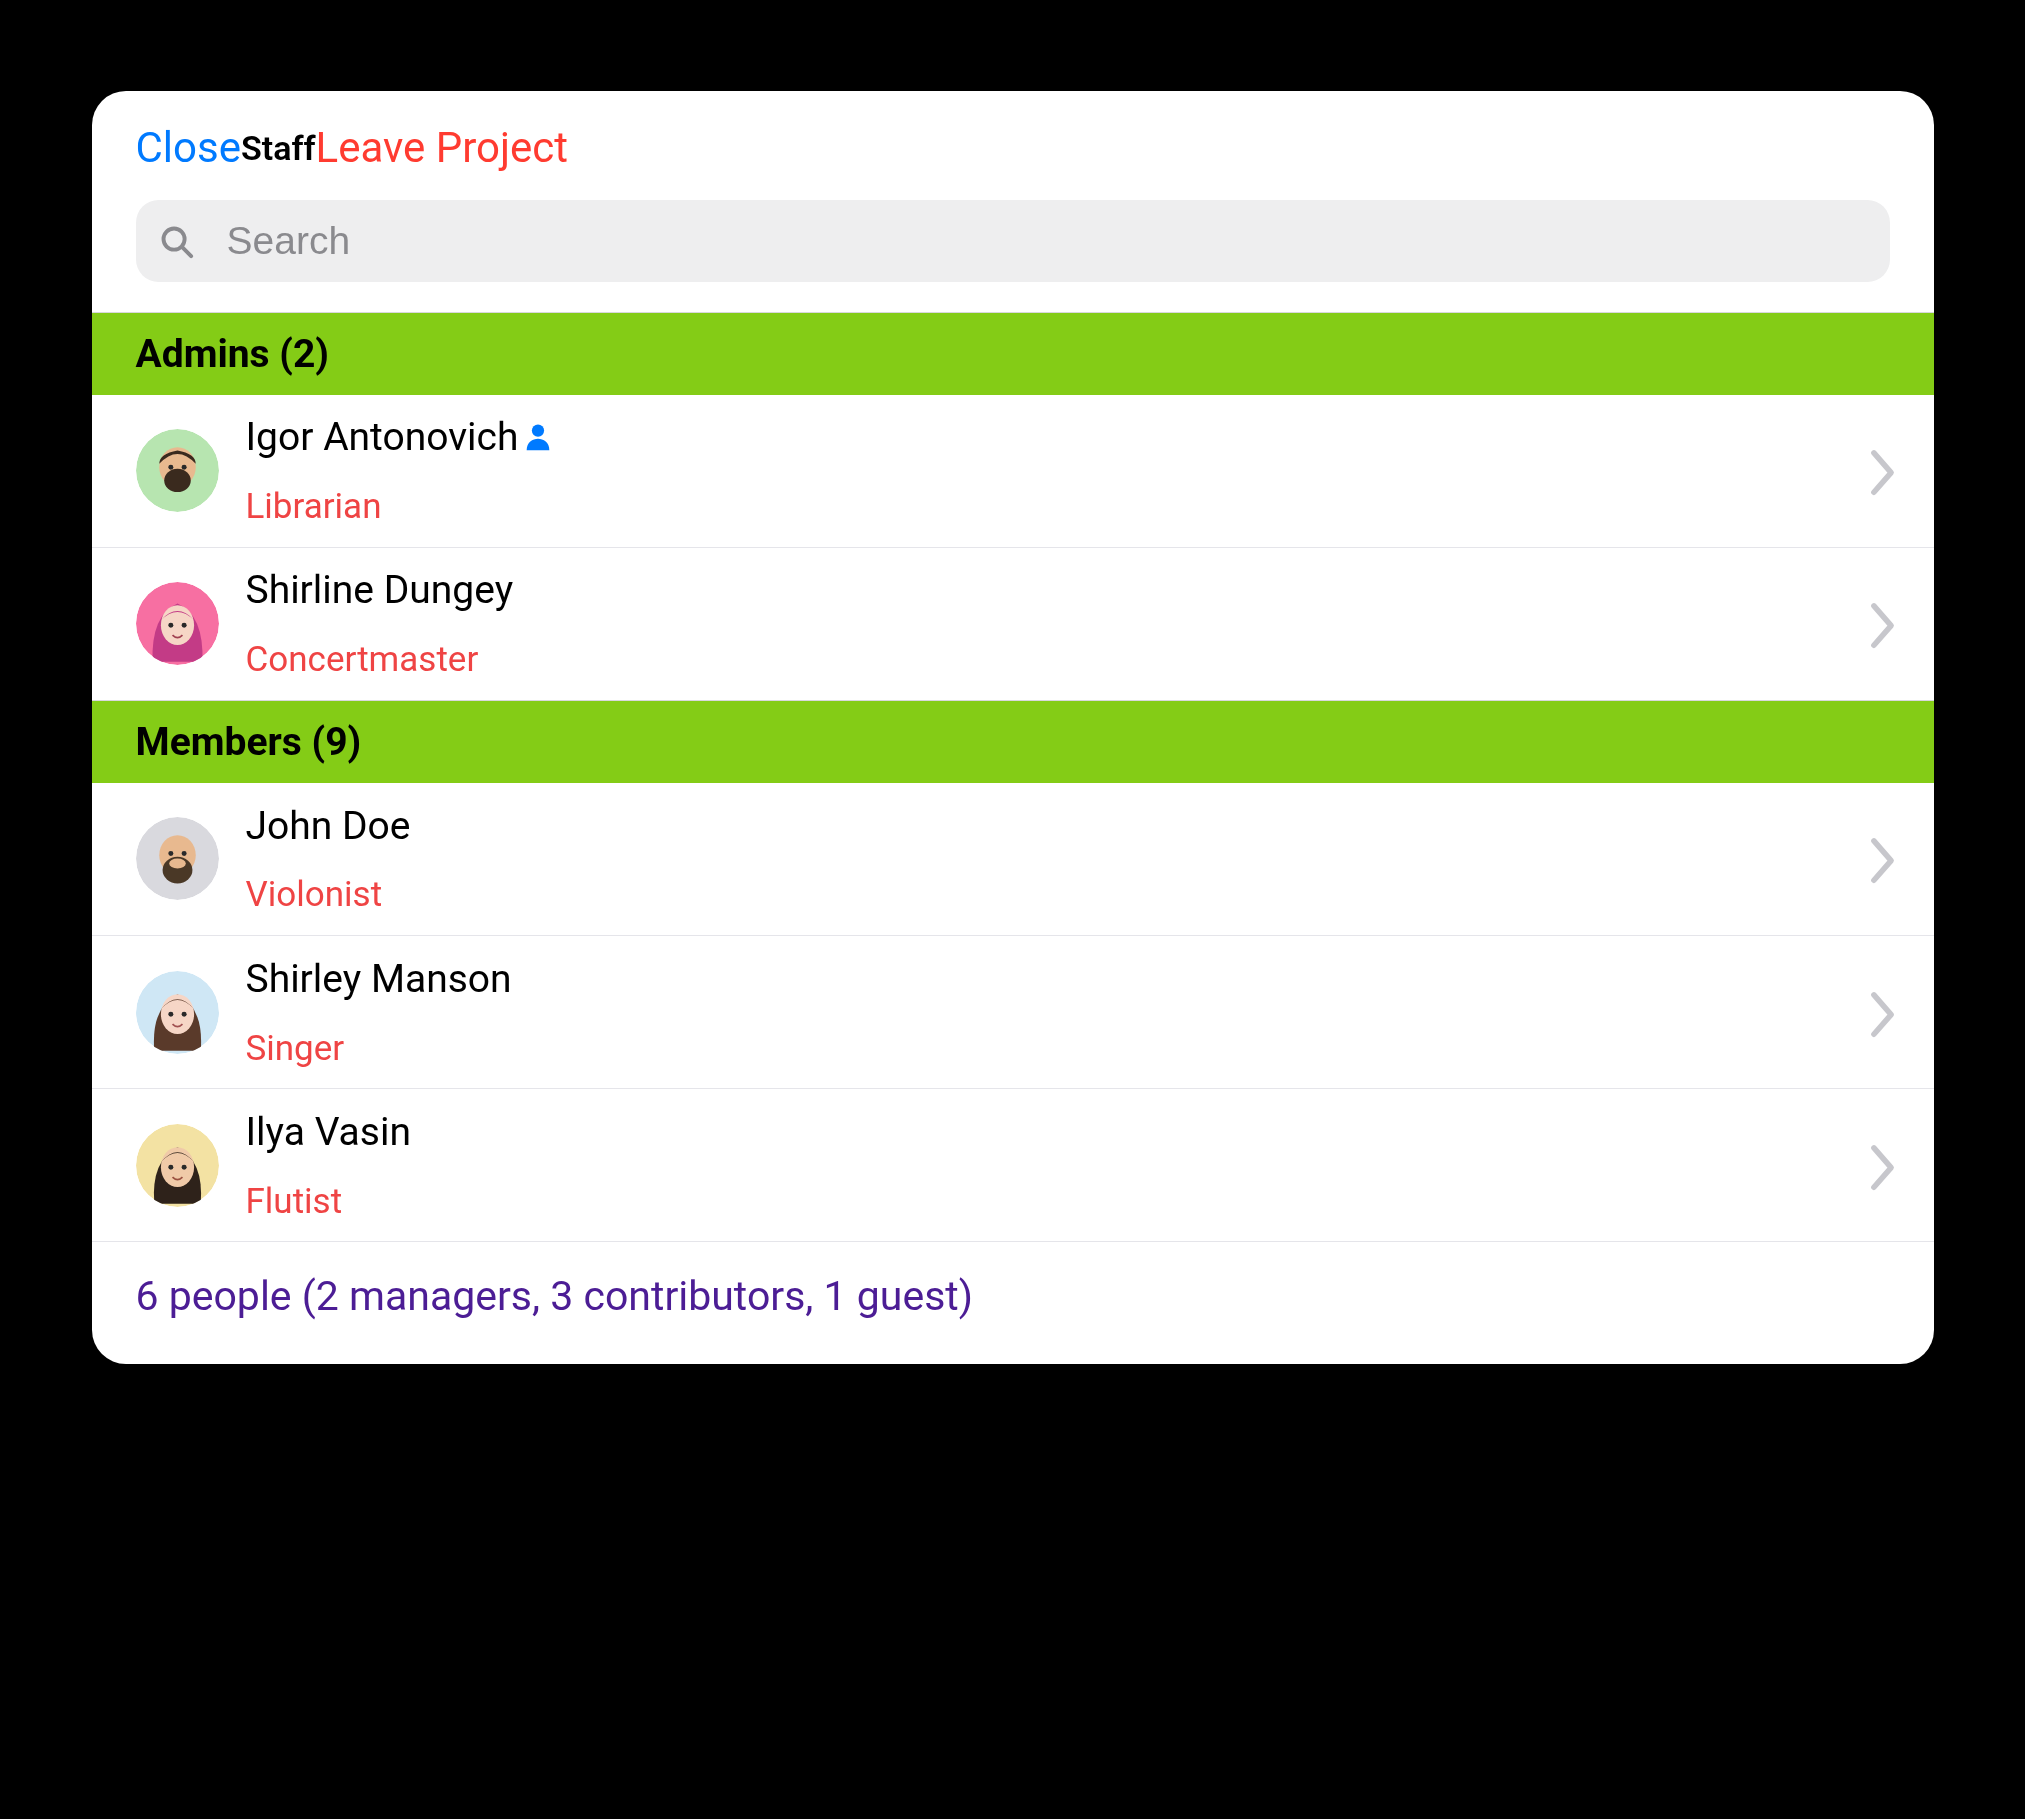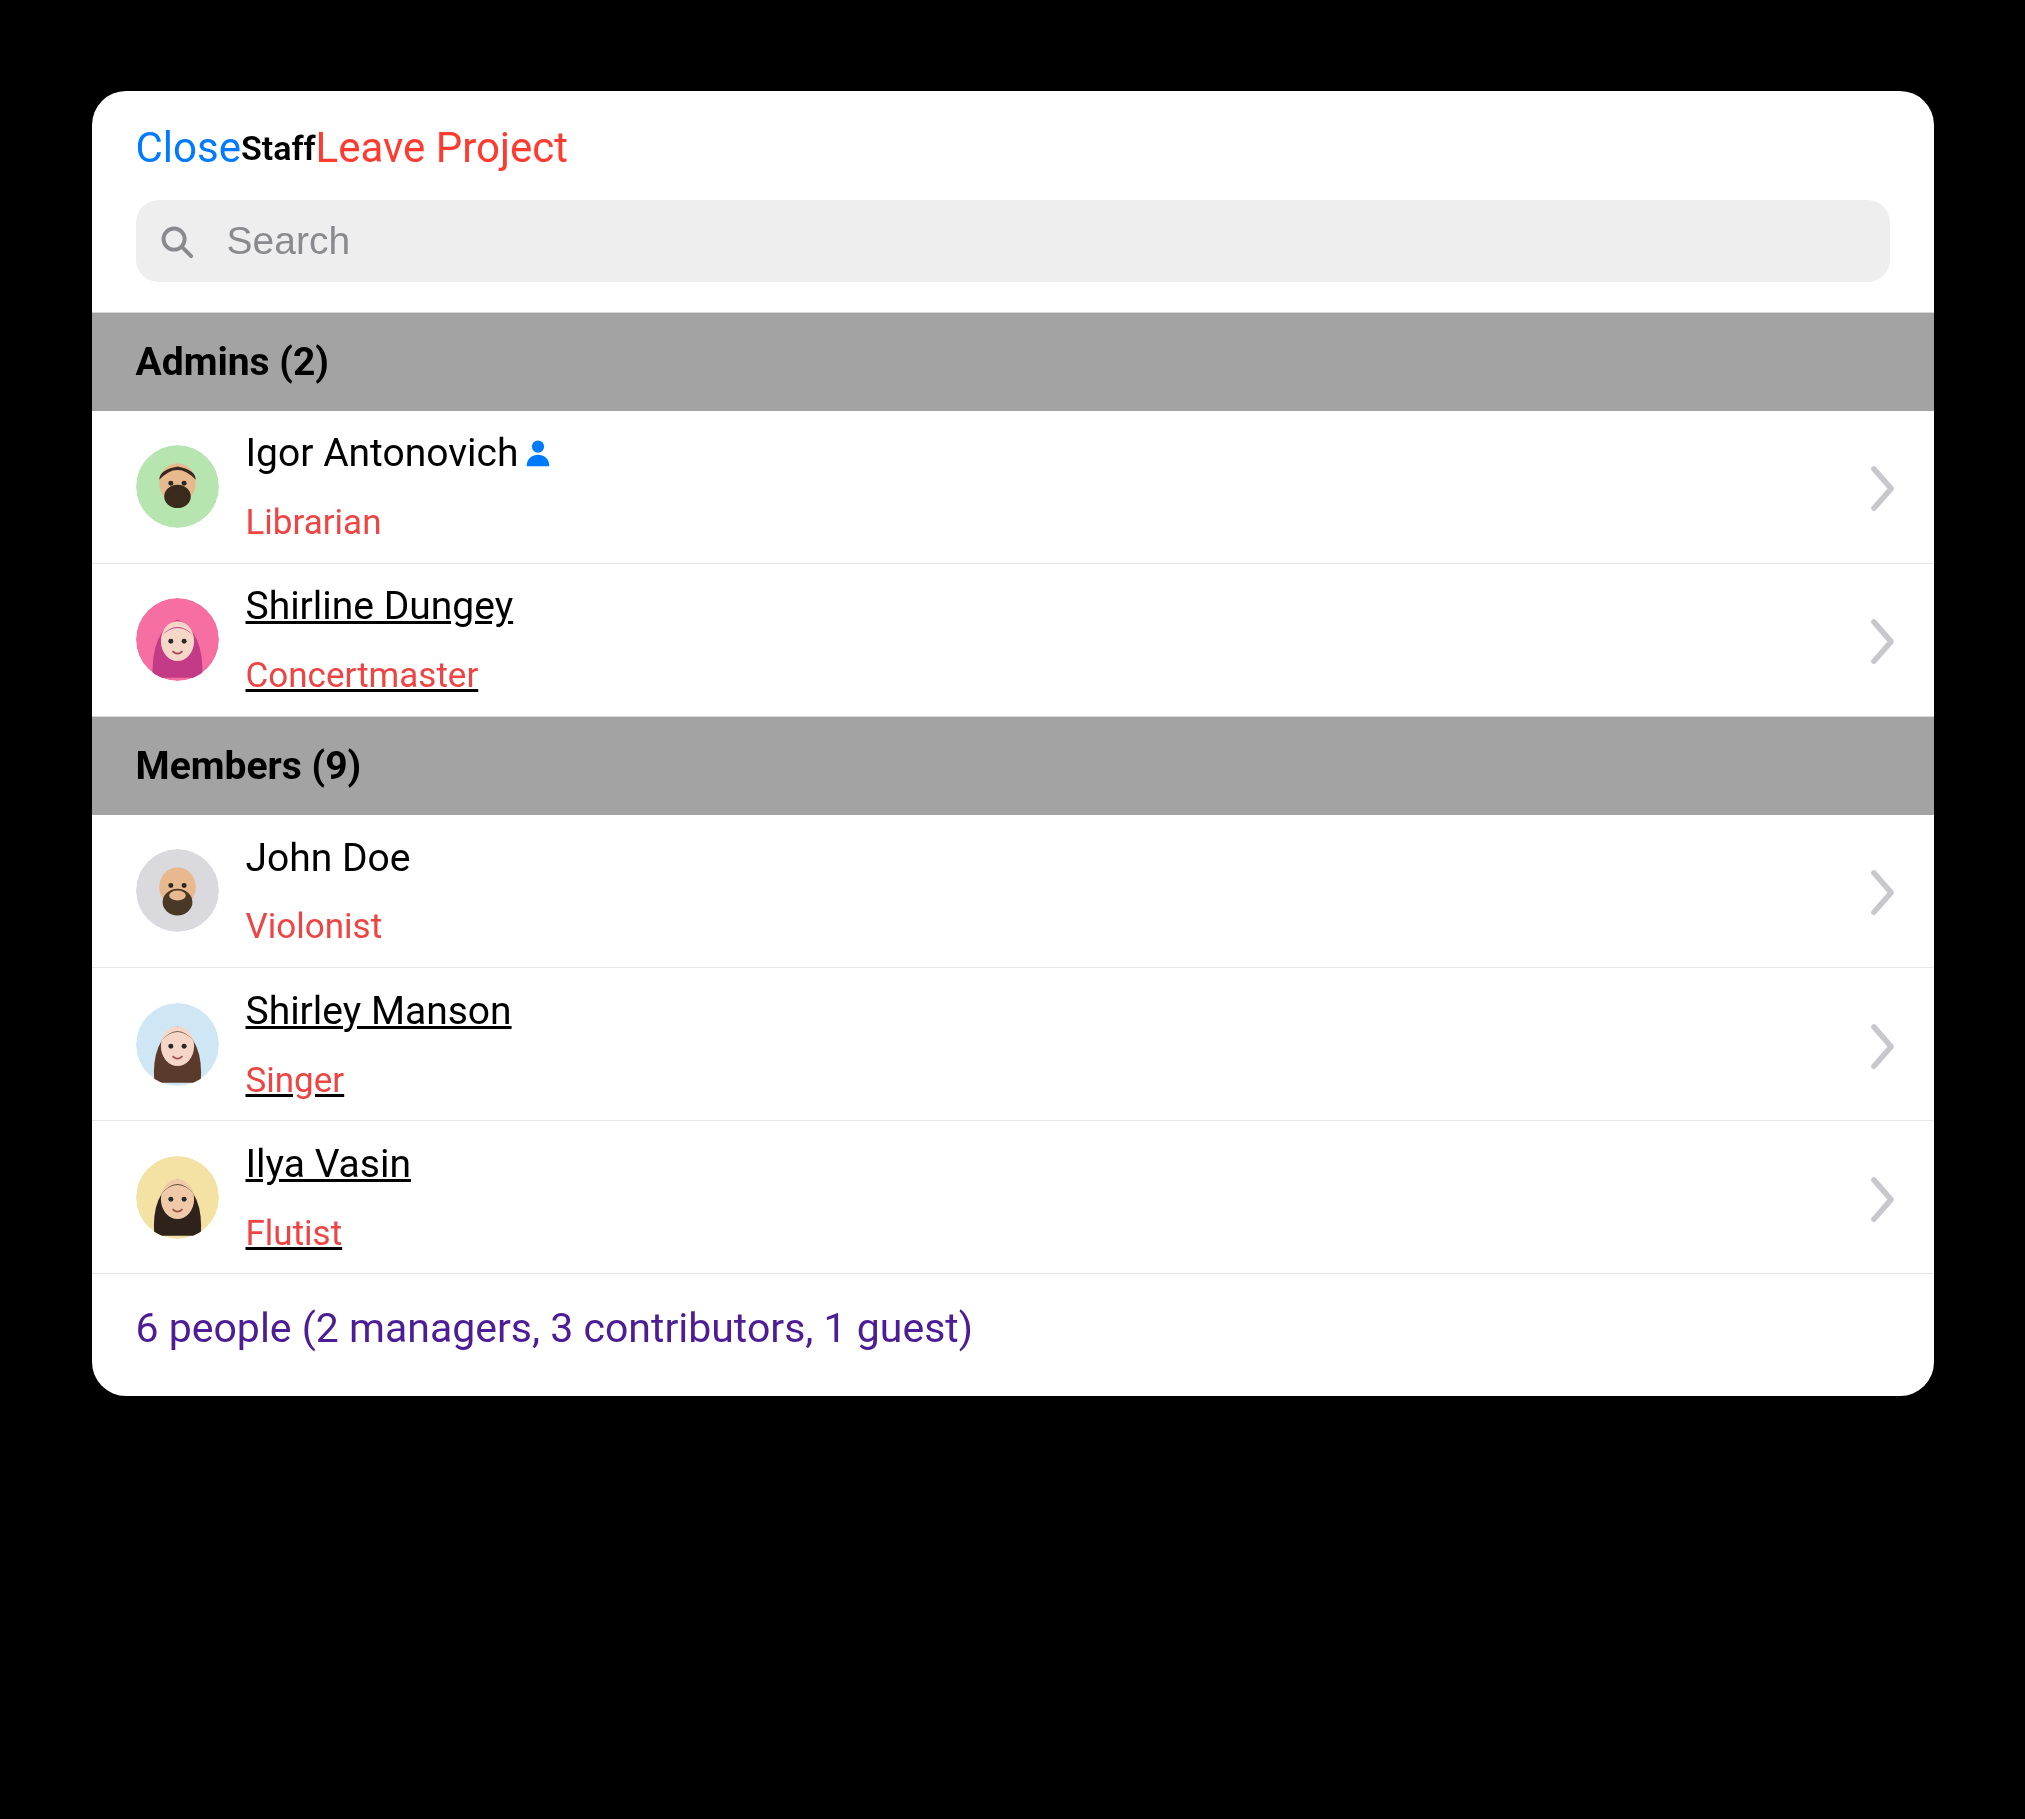--- a/index.html
+++ b/index.html
@@ -67,35 +67,35 @@
     outline: none;
     background: transparent;
     font-size: 39px;
     color: #000;
     width: 100%;
   }
   .search-input::placeholder {
     color: #8a8a8e;
   }
   .section-header {
-    background: #a3a3a3;
-    padding: 26px 44px;
+    background: #84cc16;
+    padding: 18px 44px;
     font-size: 39px;
     font-weight: 700;
     color: #000;
     border-top: 1.4px solid #d8d8dc;
   }
   .row {
     display: flex;
     align-items: center;
     padding: 19.7px 35px 19.7px 44px;
     gap: 27px;
     cursor: pointer;
   }
-  .row + .row { border-top: 1.4px solid #e5e5ea; margin-left: 0; text-decoration: underline; }
+  .row + .row { border-top: 1.4px solid #e5e5ea; margin-left: 0; }
   .row-sep { border-top: 1.4px solid #e5e5ea; }
   .avatar {
     width: 83px;
     height: 83px;
     border-radius: 50%;
     flex: 0 0 auto;
     display: flex;
     align-items: center;
     justify-content: center;
     position: relative;

